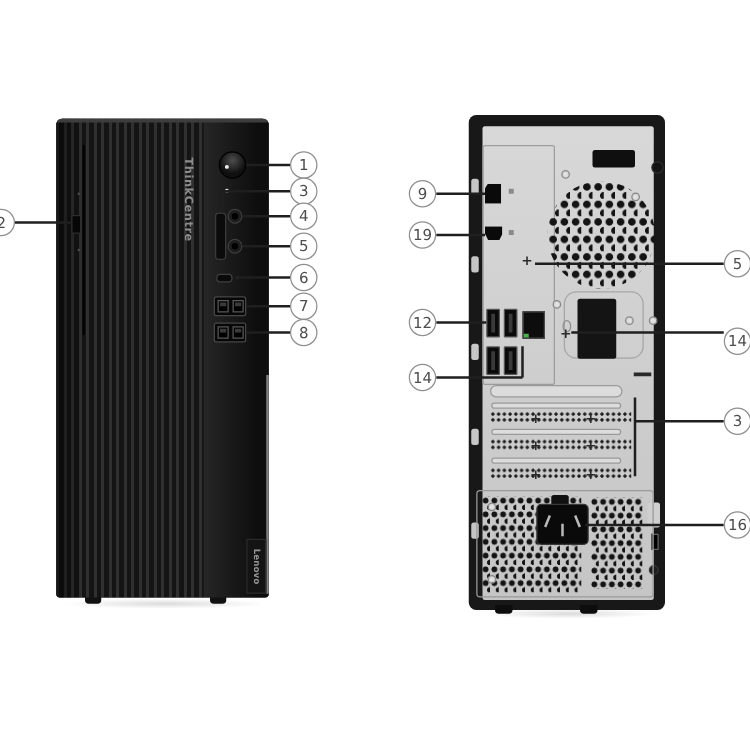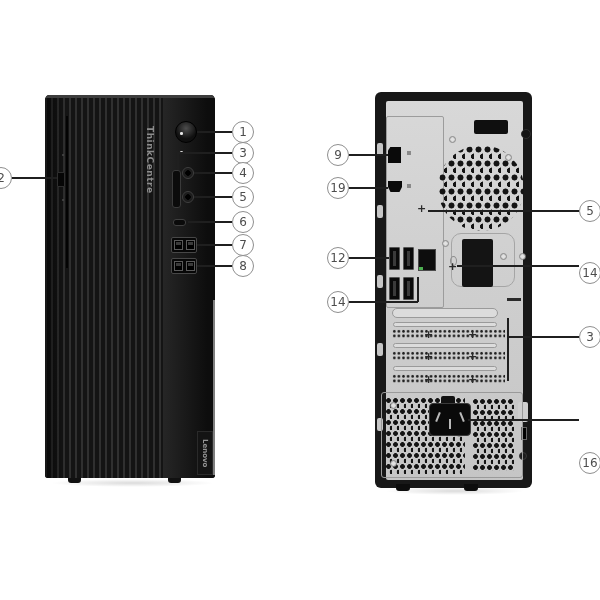--- a/index.html
+++ b/index.html
@@ -214,15 +214,15 @@
   <div class="co" style="left:232px;top:211px;">6</div>
   <div class="co" style="left:232px;top:234px;">7</div>
   <div class="co" style="left:232px;top:255px;">8</div>
   <div class="co" style="left:327px;top:144px;">9</div>
   <div class="co" style="left:327px;top:177px;">19</div>
   <div class="co" style="left:579px;top:200px;">5</div>
   <div class="co" style="left:327px;top:247px;">12</div>
   <div class="co" style="left:327px;top:291px;">14</div>
   <div class="co" style="left:579px;top:262px;">14</div>
   <div class="co" style="left:579px;top:326px;">3</div>
-  <div class="co" style="left:579px;top:409px;margin-top:43px;">16</div>
+  <div class="co" style="left:579px;top:409px;">16</div>
 
 </div>
 
 </body></html>

